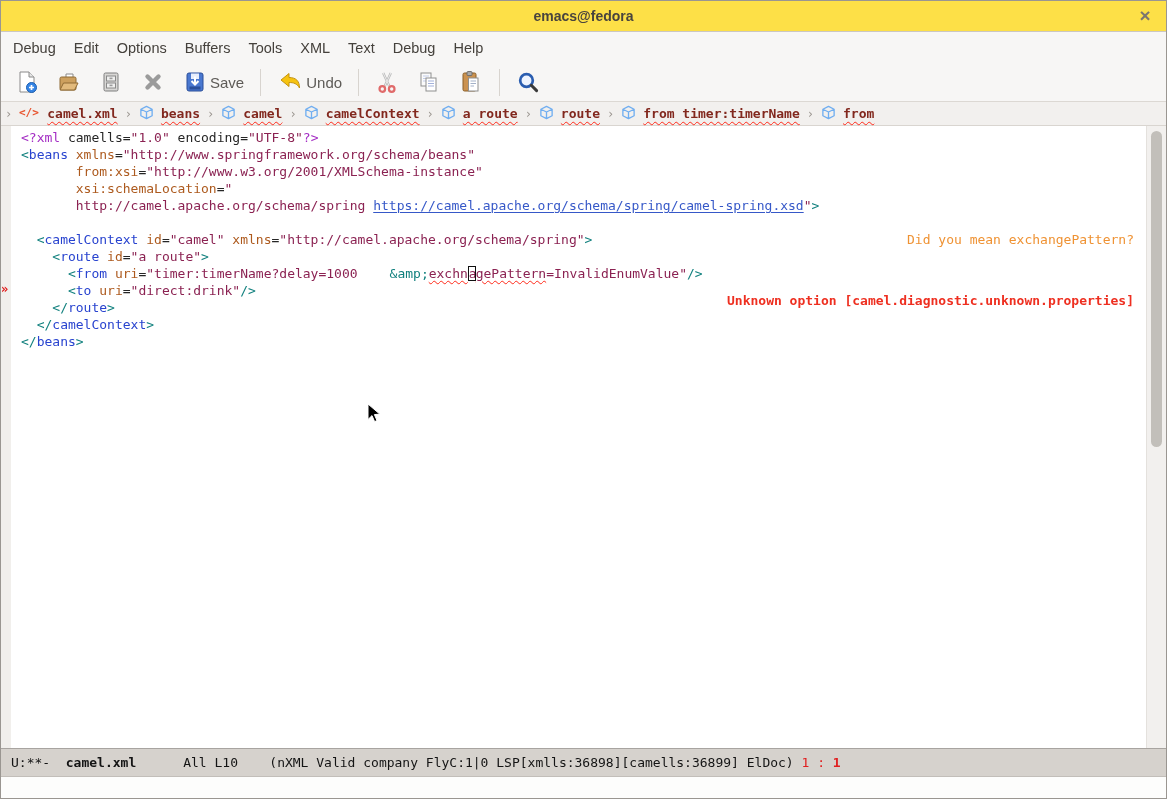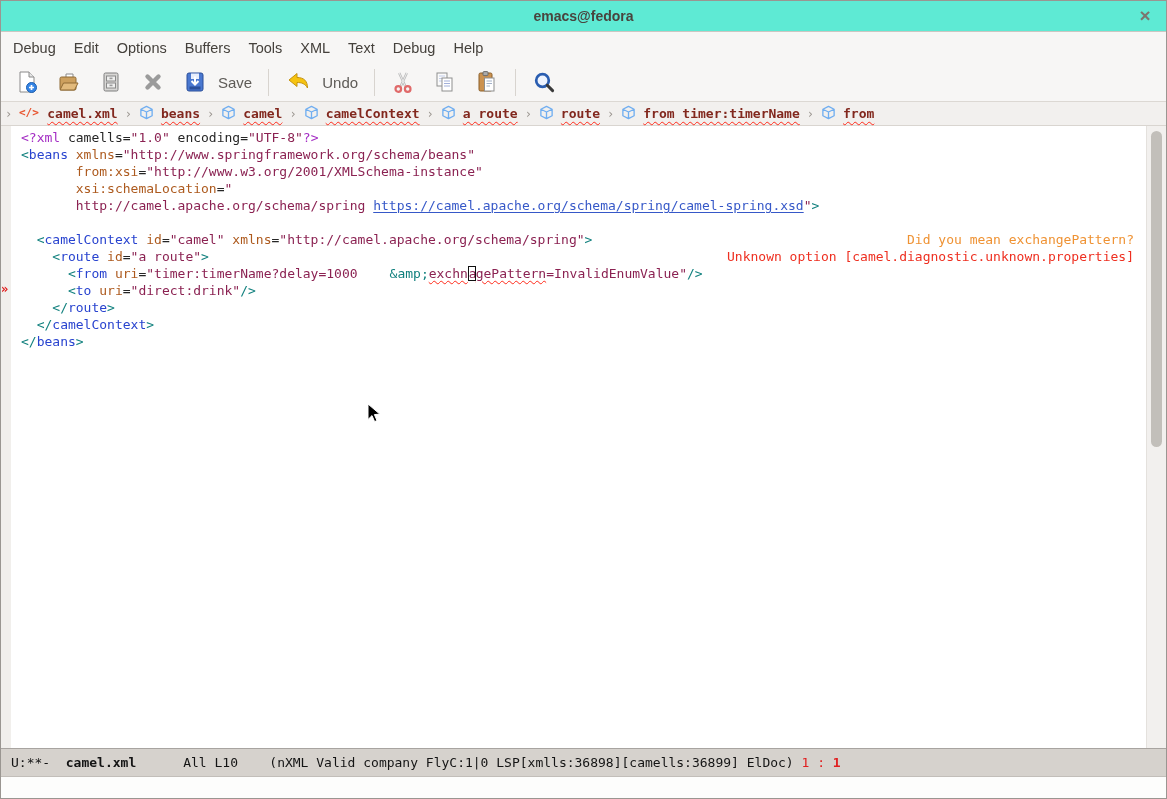--- a/index.html
+++ b/index.html
@@ -1,31 +1,31 @@
 <!DOCTYPE html>
 <html><head>
 <meta charset="utf-8">
 <style>
   html,body{margin:0;padding:0;background:#4a4a4a;}
   .window{width:1167px;height:799px;box-sizing:border-box;background:#fff;position:relative;
           border:1px solid #9a9691;display:flex;flex-direction:column;overflow:hidden;
           font-family:"Liberation Sans",sans-serif;}
   
-  .titlebar{flex:0 0 30px;background:#5eead4;border-bottom:1px solid #cbc7c2;display:flex;
+  .titlebar{flex:0 0 30px;background:#fde047;border-bottom:1px solid #cbc7c2;display:flex;
             align-items:center;justify-content:center;position:relative;}
   .title-text{font-weight:bold;color:#49443e;font-size:14px;}
   .close-btn{position:absolute;right:10px;top:4px;width:22px;height:22px;display:flex;align-items:center;
              justify-content:center;color:#7c766f;font-size:19px;font-weight:bold;}
   
   .menubar{flex:0 0 31px;background:#f7f6f5;display:flex;align-items:center;padding-left:3px;}
   .menu-item{padding:5px 9px;font-size:14.5px;color:#45413c;}
   
   .toolbar{flex:0 0 38px;background:#f7f6f5;border-bottom:1px solid #dcd8d3;display:flex;
            align-items:center;padding-left:5px;}
-  .tb-btn{display:flex;align-items:center;gap:11px;padding:3px 9px;background:none;border:none;}
+  .tb-btn{display:flex;align-items:center;gap:3px;padding:3px 9px;background:none;border:none;}
   .tb-btn svg{display:block;}
   .tb-label{font-size:15px;color:#5e5b57;}
   .tb-sep{width:1px;height:27px;background:#d8d4cf;margin:0 7px;}
   
   .breadcrumb{flex:0 0 23px;background:#f2f0ee;border-bottom:1px solid #d9d5d0;display:flex;
               align-items:center;padding-left:4px;font-family:"DejaVu Sans Mono",monospace;
               font-size:13px;gap:7px;}
   .crumb-sep{color:#9a958f;font-size:12px;}
   .crumb-item{display:flex;align-items:center;gap:7px;}
   .crumb-label{font-weight:bold;color:var(--c-crumb,#82281e);
@@ -45,21 +45,21 @@
   .sg-string{color:var(--c-string,#8b2252);}
   .sg-entity{color:var(--c-delim,#11807e);margin-left:32px;}
   .sg-pi{color:var(--c-pi,#a42dc4);}
   .sg-link{color:var(--c-link,#3658c8);text-decoration:underline;text-underline-offset:2px;}
   .sg-squiggle{text-decoration-line:underline;text-decoration-style:wavy;
                text-decoration-color:#ff2a1a;text-decoration-thickness:1px;text-underline-offset:2px;}
   .cursor-box{display:inline-block;box-sizing:border-box;width:1ch;height:15px;margin-top:1px;
               border:1px solid #101010;line-height:13px;overflow:hidden;}
   .diag{margin-left:auto;padding-right:12px;}
   .diag-hint{color:var(--c-hint,#ef9233);}
-  .diag-error{color:var(--c-error,#ee2f20);font-weight:normal;}
+  .diag-error{color:var(--c-error,#ee2f20);font-weight:bold;margin-top:44px;}
   
   .scrollbar{flex:0 0 19px;background:#f2f0ee;border-left:1px solid #e4e1dd;position:relative;}
   .scroll-thumb{position:absolute;left:4px;width:11px;top:5px;height:316px;background:#c2bfba;border-radius:6px;}
   
   .modeline{flex:0 0 27px;background:#d6d2cd;border-top:1px solid #a8a4a0;border-bottom:1px solid #c2beb9;
             display:flex;align-items:center;padding-left:10px;
             font:13px "DejaVu Sans Mono",monospace;color:#141414;white-space:pre;}
   .ml-plain{}
   .ml-bold{font-weight:bold;}
   .ml-error{color:#e02020;}

